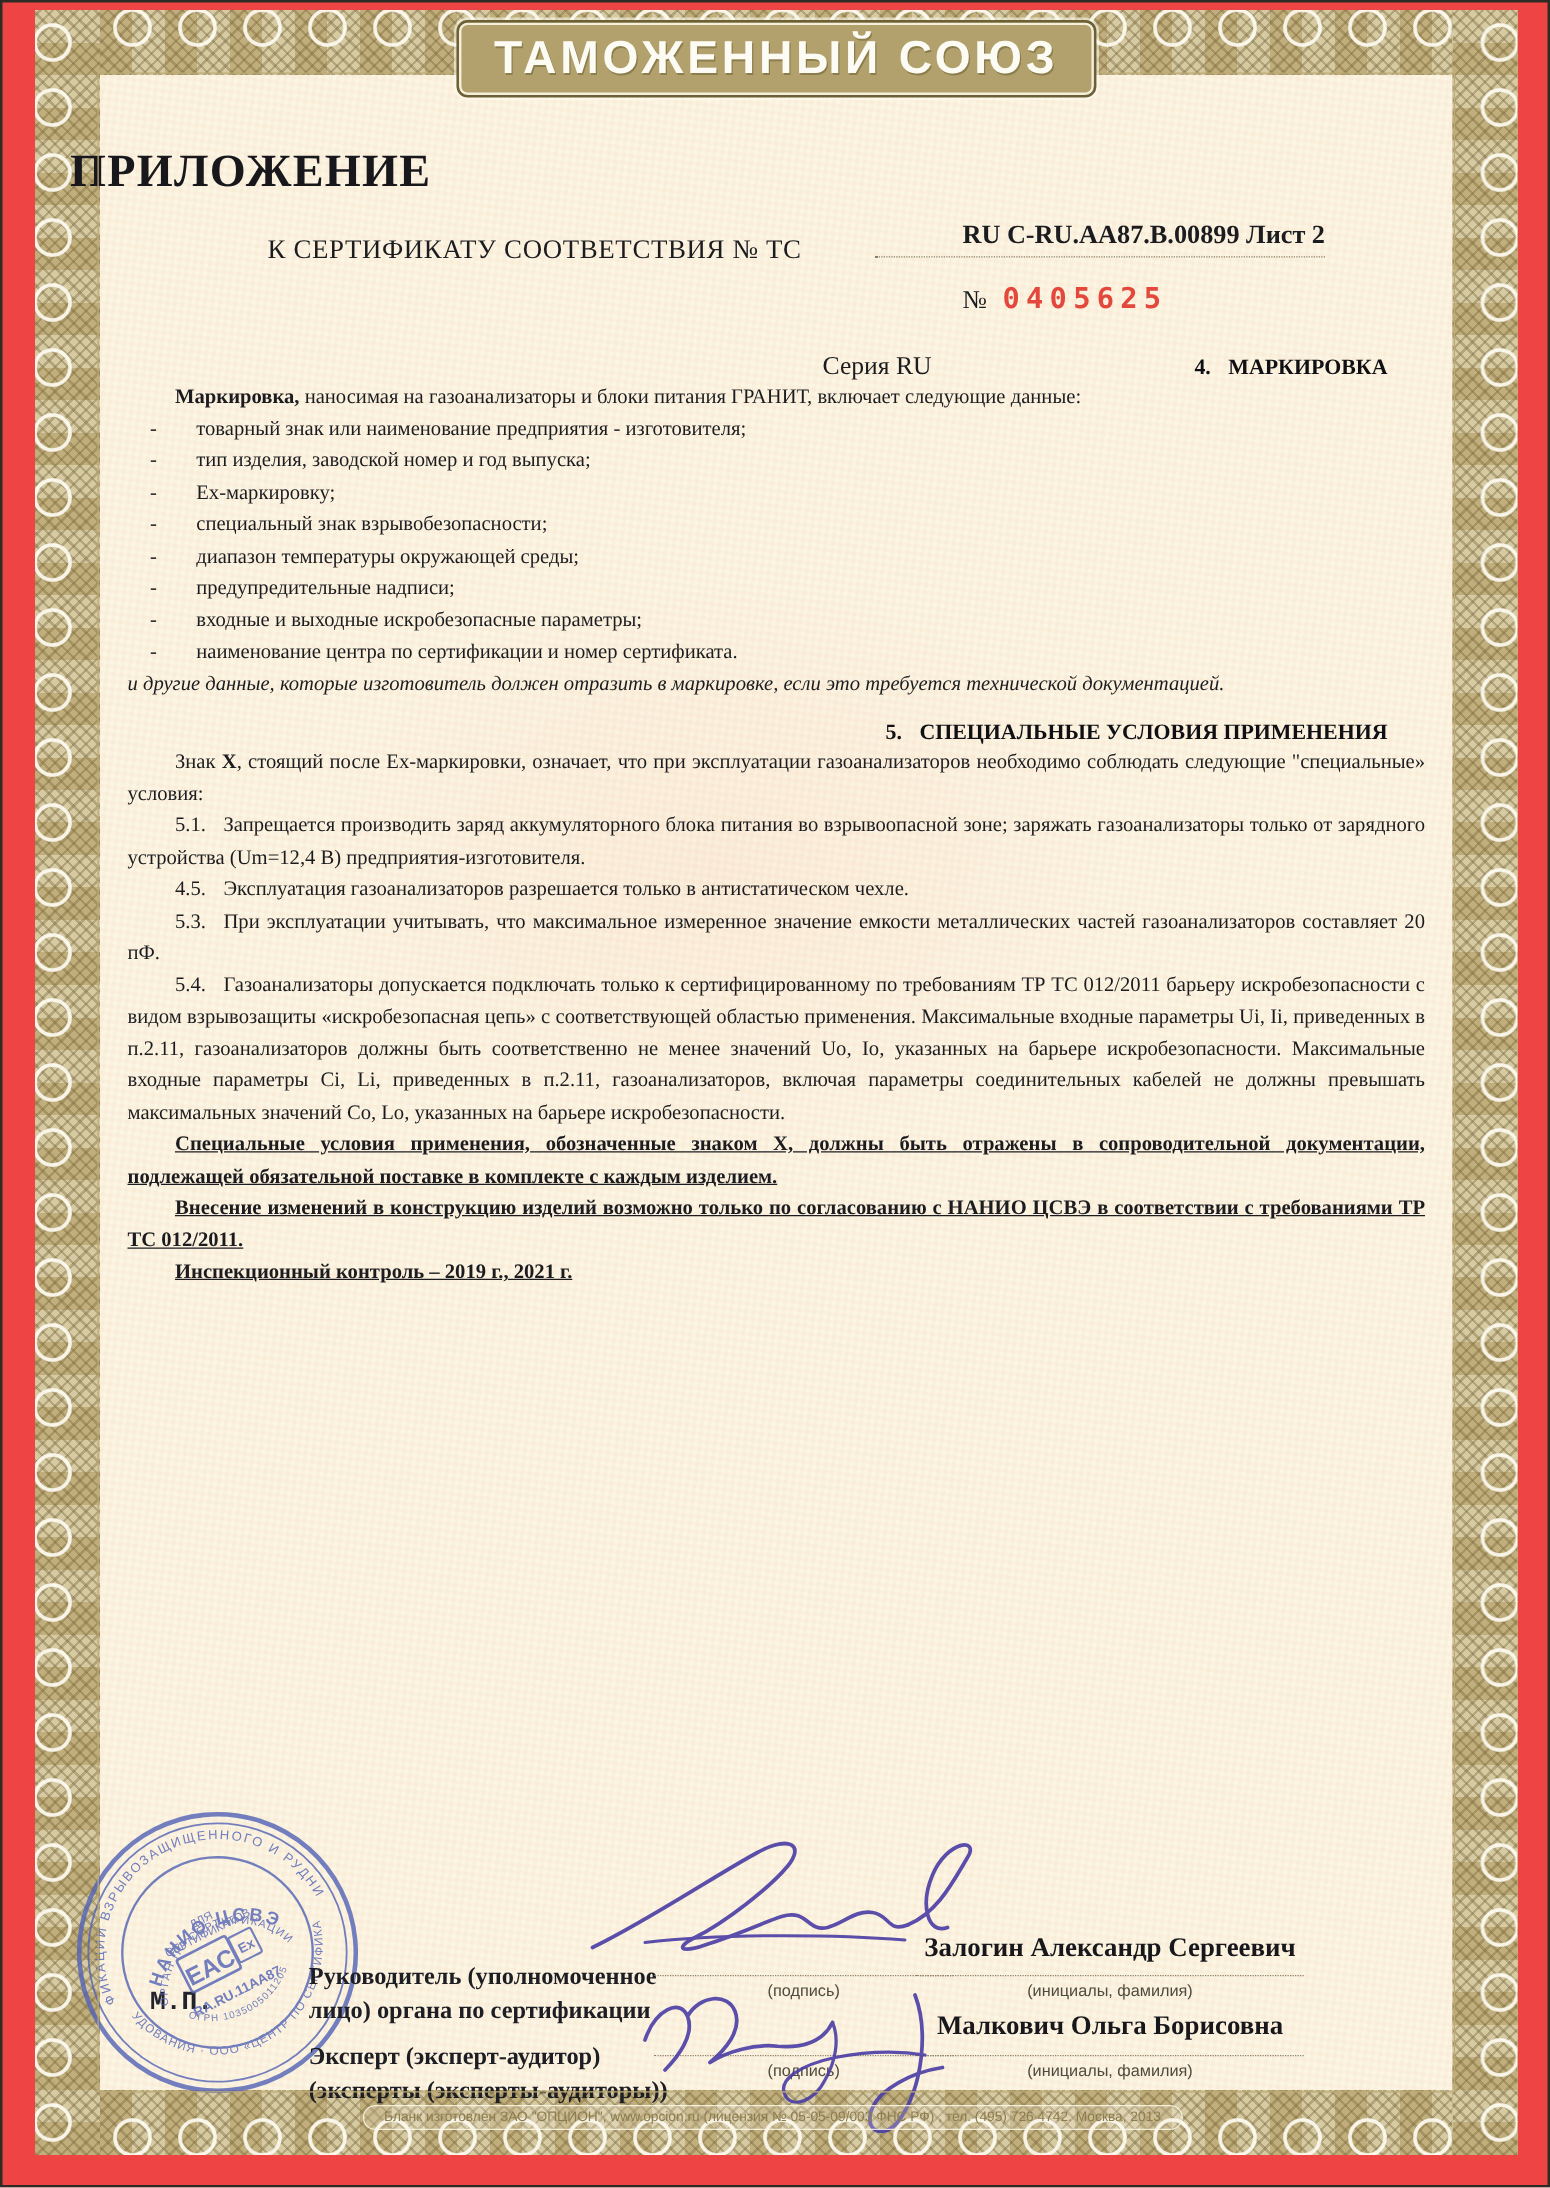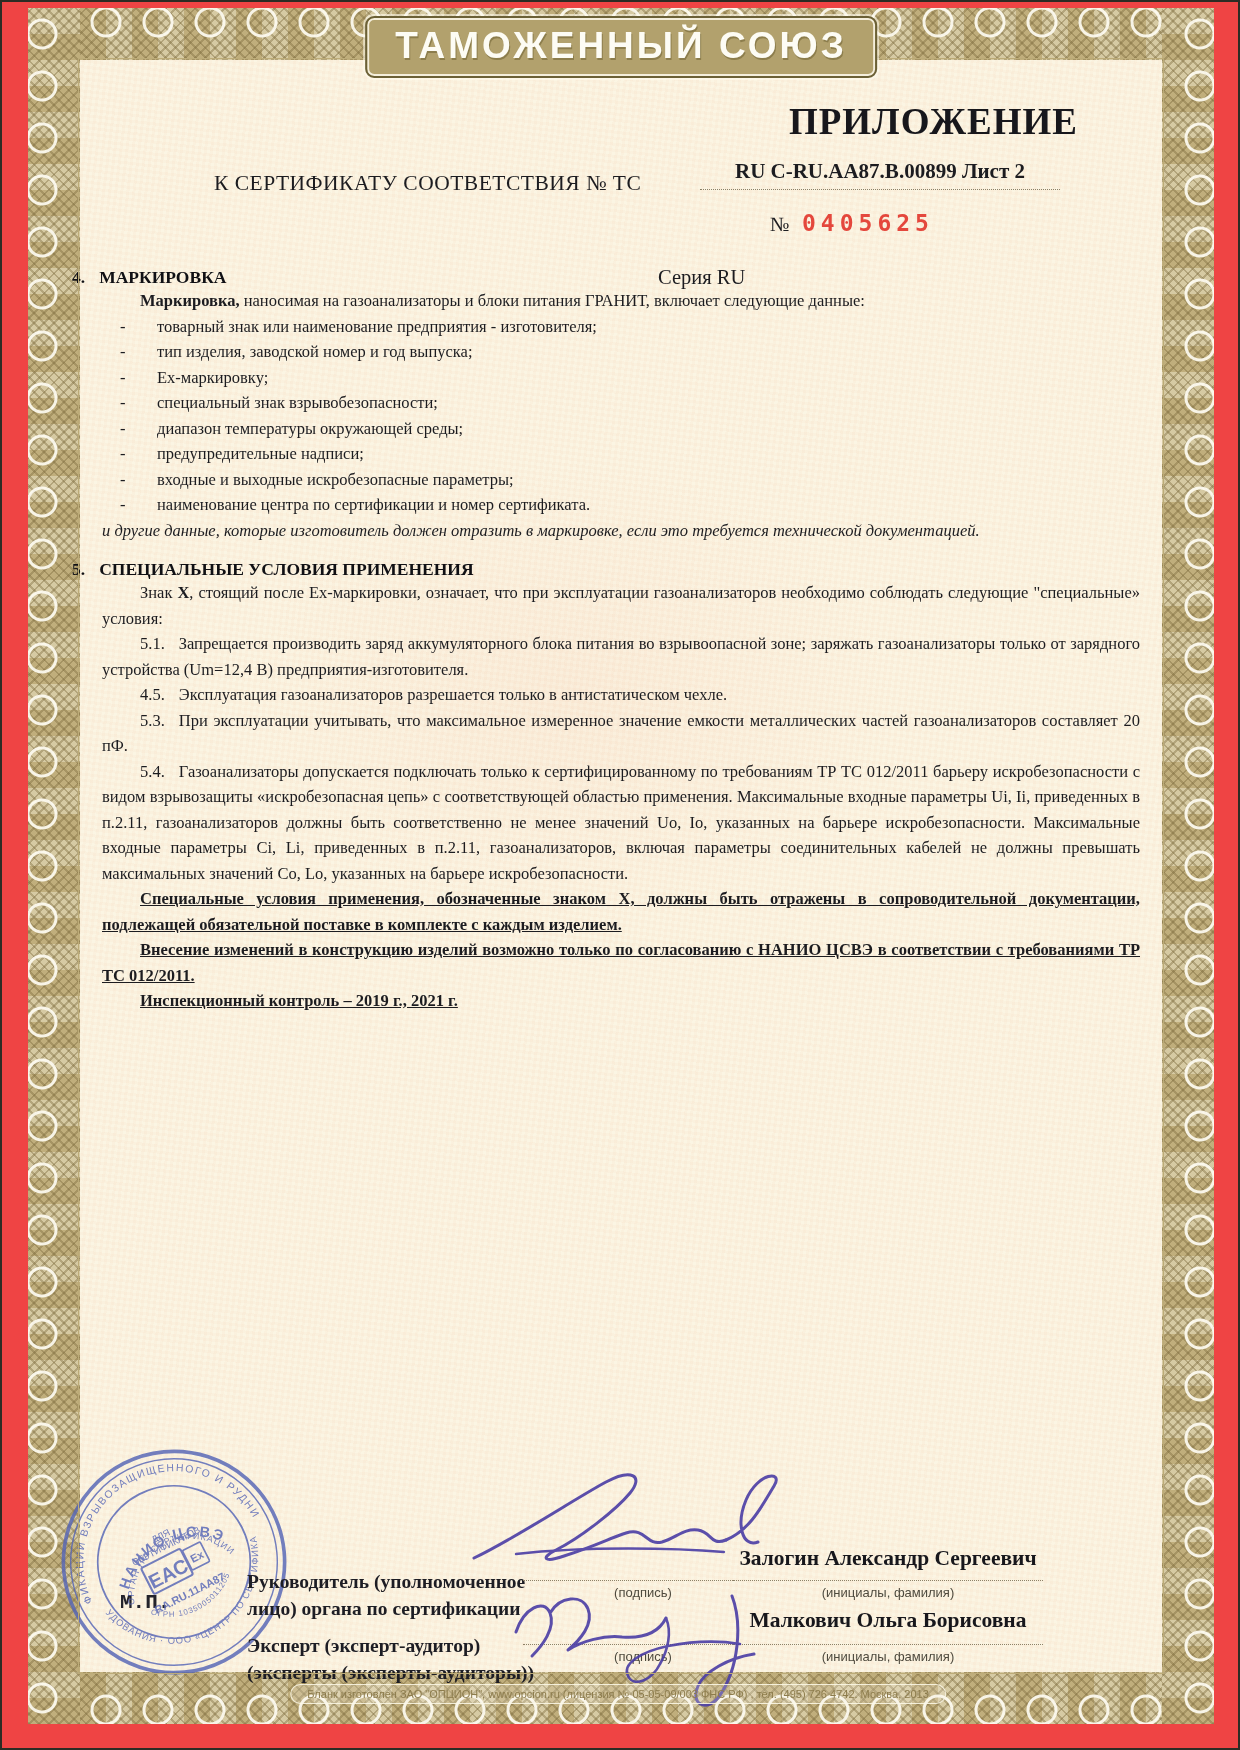--- a/index.html
+++ b/index.html
@@ -43,33 +43,33 @@
     position:absolute;top:8px;left:50%;transform:translateX(-50%);
     padding:0 28px;height:58px;line-height:56px;border-radius:9px;
     background:#b2a16d;border:2.5px solid #6b6036;
     box-shadow:inset 0 0 0 2px rgba(255,252,238,.85), 0 0 0 2px rgba(255,252,238,.6);
     font-family:"Liberation Sans", sans-serif;font-weight:bold;font-size:37px;
     letter-spacing:3px;color:#fdfcf4;text-shadow:1px 2px 0 rgba(110,96,50,.55);
     white-space:nowrap;z-index:5;
   }
   
   .content{position:absolute;left:52px;right:52px;top:52px;padding:40px 22px 0 22px;}
-  .doc-title{margin:0;text-align:right;transform:translateX(-62px);
+  .doc-title{margin:16px;text-align:left;transform:translateX(-62px);
     font-size:37px;font-weight:bold;letter-spacing:1px;color:#17171c;}
   .subline{position:relative;margin-top:16px;height:44px;}
   .sub-label{position:absolute;left:112px;top:12px;font-size:21.5px;letter-spacing:.5px;}
-  .cert-no-wrap{position:absolute;left:598px;top:0;width:360px;border-bottom:1.5px dotted #8b8168;padding-bottom:5px;text-align:center;}
+  .cert-no-wrap{position:absolute;left:598px;top:0;width:360px;border-bottom:1.5px dotted #8b8168;padding-bottom:5px;text-align:right;}
   .cert-no{font-size:21px;font-weight:bold;white-space:nowrap;}
   .serial-row{position:relative;height:34px;margin-top:6px;}
   .serial-label{position:absolute;left:556px;top:21px;font-size:20.5px;margin-top:36px;}
   .serial-no-sign{position:absolute;left:668px;top:4px;font-size:20.5px;}
   .serial-digits{position:absolute;left:700px;top:1px;
     font-family:"DejaVu Sans Mono", monospace;font-weight:bold;font-size:23px;
     letter-spacing:5px;color:#e4473c;}
-  .sec-heading{margin:0;text-align:left;transform:translateX(-30px);
+  .sec-heading{margin:0;text-align:right;transform:translateX(-30px);
     font-size:17.5px;font-weight:bold;color:#101014;}
   .sec-heading .num{margin-right:14px;}
   .h4{margin-top:24px;}
   .h5{margin-top:16px;}
   p.body{margin:0;font-size:16.5px;line-height:25.5px;text-align:justify;}
   p.ind{text-indent:38px;}
   .lead{margin-top:11px;}
   b.inb{font-weight:bold;}
   ul.dashlist{list-style:none;margin:0;padding:0;}
   ul.dashlist li{position:relative;padding-left:55px;font-size:16.5px;line-height:25.5px;}

